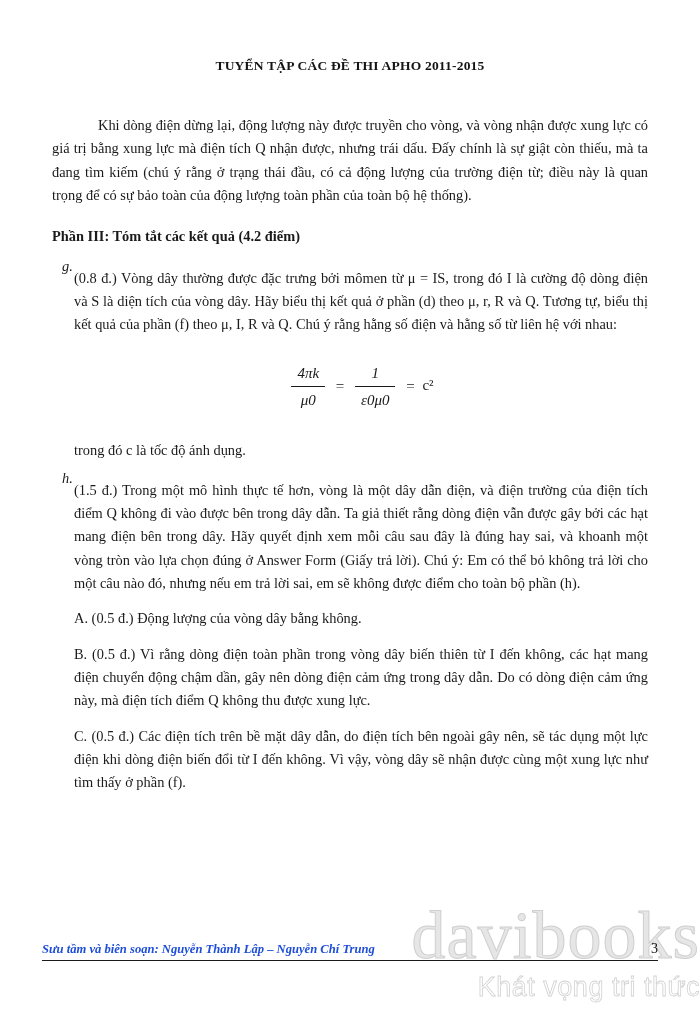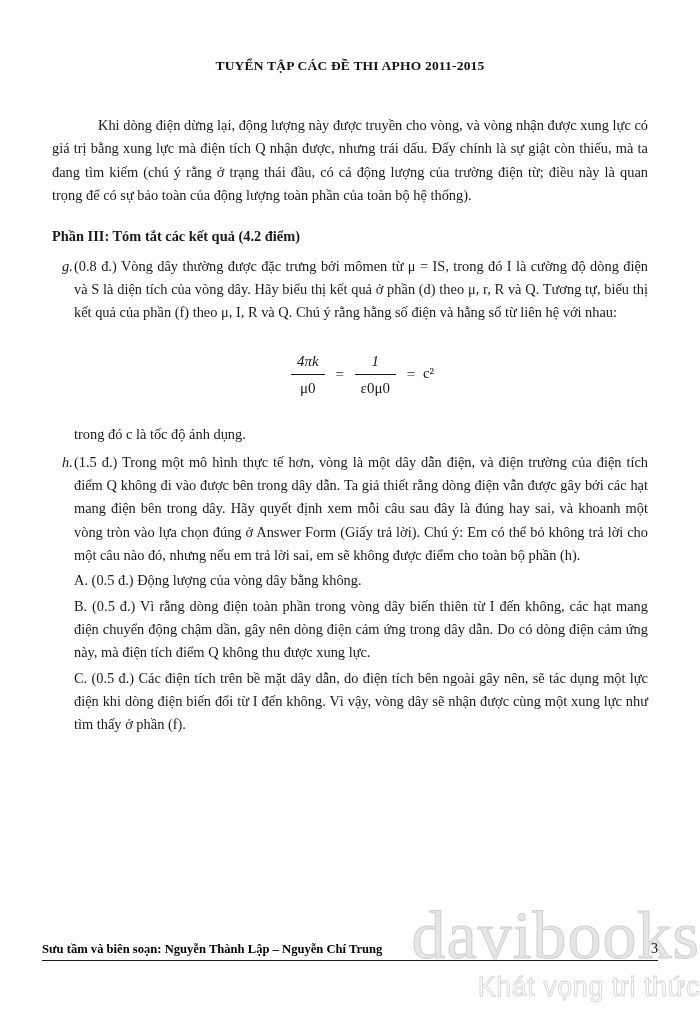--- a/index.html
+++ b/index.html
@@ -69,21 +69,21 @@
     flex: 0 0 22px;
     font-style: italic;
     padding-left: 10px;
     box-sizing: border-box;
   }
   .item-body {
     flex: 1 1 auto;
     text-align: justify;
   }
   .item-body p {
-    margin: 0 0 2px 0;
+    margin: 12px 0 2px 0;
   }
 
   .sub-item {
     margin: 4px 0 0 0;
     text-align: justify;
   }
 
   
   .formula {
     text-align: center;
@@ -99,20 +99,21 @@
   }
   .frac .num {
     display: block;
     padding: 0 6px 1px 6px;
     border-bottom: 1.2px solid #1a1a1a;
     font-style: italic;
   }
   .frac .den {
     display: block;
     padding: 1px 6px 0 6px;
+    font-style: italic;
   }
   .eqsign {
     display: inline-block;
     vertical-align: middle;
     margin: 0 4px;
   }
 
   
   .footer {
     position: absolute;
@@ -123,23 +124,24 @@
   .footer-rule {
     border-top: 1.3px solid #1a1a1a;
     margin-top: 3px;
   }
   .footer-row {
     display: flex;
     align-items: flex-end;
     justify-content: space-between;
   }
   .footer-left {
+    font-style: italic;
     font-weight: bold;
     font-size: 12.6px;
-    color: #000000;
+    color: #1d4ed8;
   }
   .footer-right {
     font-size: 14px;
     color: #141414;
   }
 
   
   .watermark {
     position: absolute;
     left: 0;

